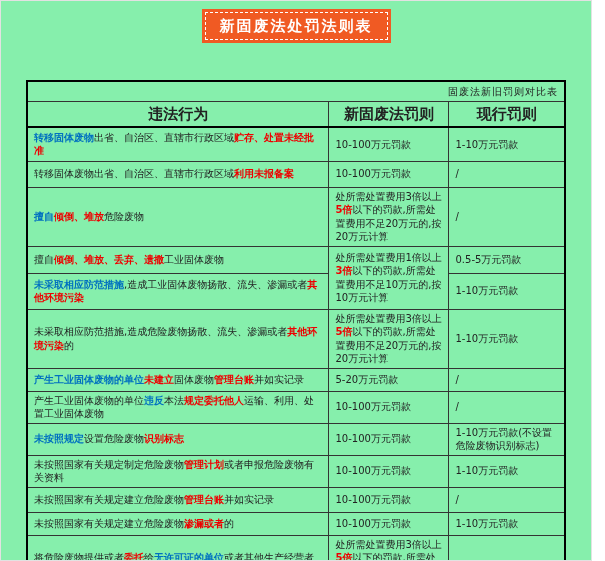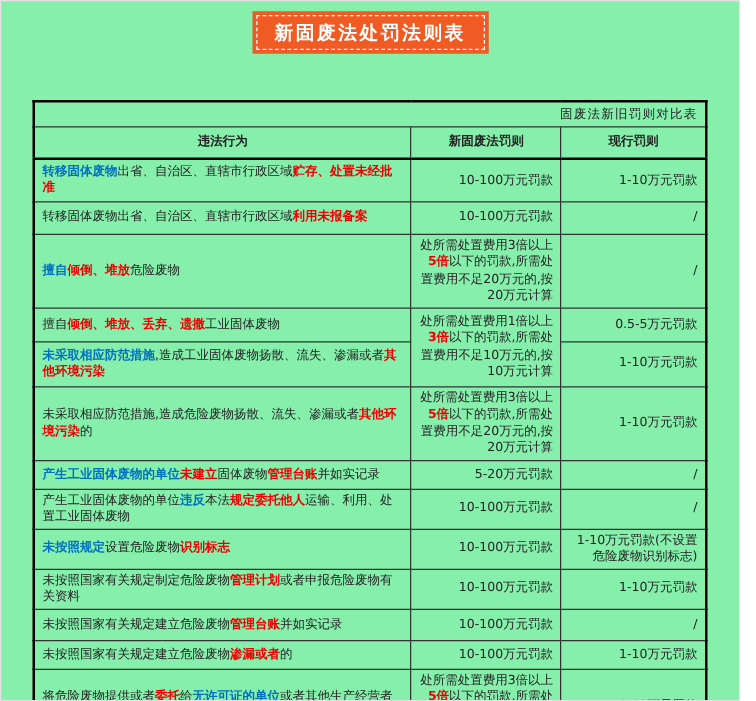--- a/index.html
+++ b/index.html
@@ -53,27 +53,27 @@
   th.tbl-title {
     font-size:13px;
     font-weight:normal;
     height:20px;
     text-align:right;
     letter-spacing:1px;
     border-bottom:2px solid #000;
   }
   tr.head th {
     font-weight:bold;
-    font-size:10px;
+    font-size:15px;
     height:26px;
     text-align:center;
     border-bottom:2px solid #000;
   }
   td.cell-behavior { text-align:left; }
-  td.cell-penalty  { text-align:right; }
+  td.cell-penalty  { text-align:left; }
   .seg-black { color:#222; }
   .seg-blue  { font-weight:bold; }
   .seg-red   { font-weight:bold; }
 </style>
 <style>.seg-blue{color:#0070C0;text-align:center;}.seg-red{color:#EE0000;}.seg-black{color:#222222;}</style></head>
 <body>
 
 <div class="page">
 
   <div class="banner-wrap">

